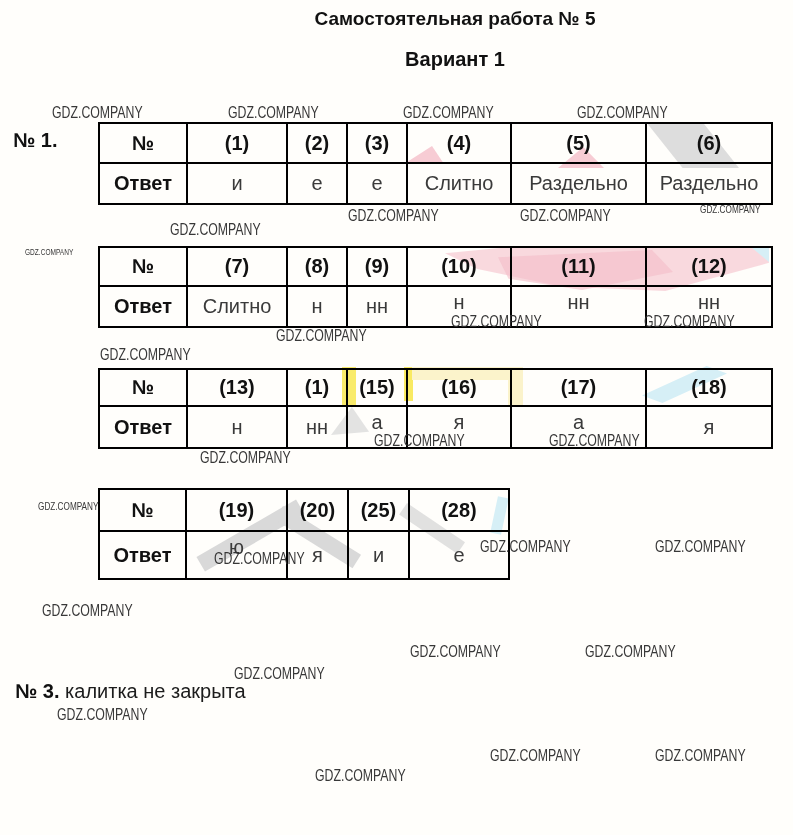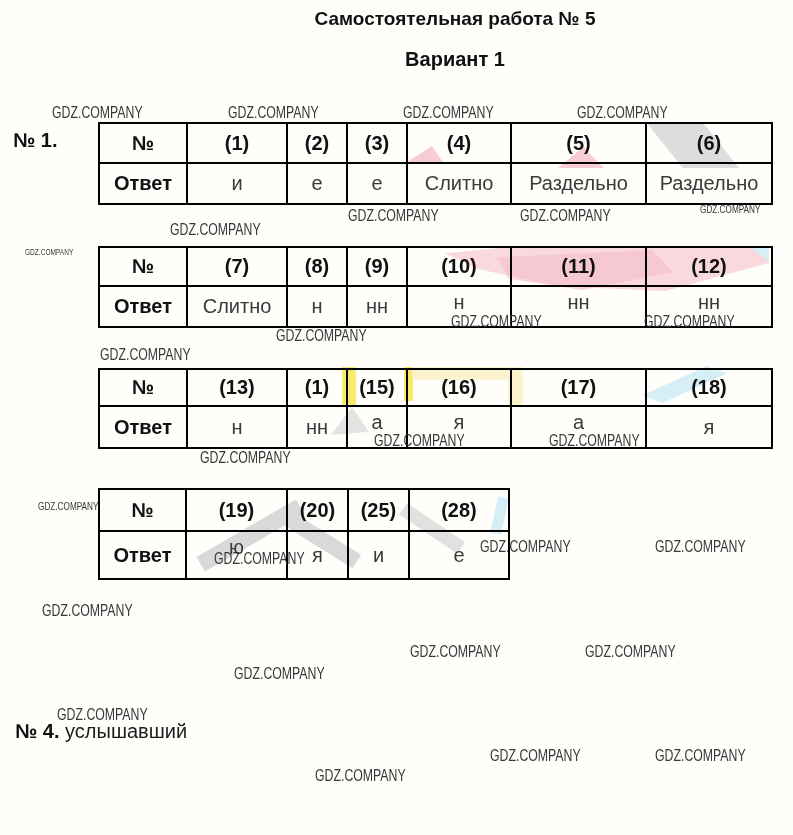--- a/index.html
+++ b/index.html
@@ -204,23 +204,23 @@
         <td class="rl">Ответ</td>
         <td class="a up">ю</td>
         <td class="a">я</td>
         <td class="a">и</td>
         <td class="a">е</td>
       </tr>
     </tbody>
       </table>
   </div>
 
-  <div class="item" style="top:720px">
-    <span class="num">№ 4.</span>
-    <span class="txt">услышавший</span>
+  <div class="item" style="top:680px">
+    <span class="num">№ 3.</span>
+    <span class="txt">калитка не закрыта</span>
   </div>
 
   <div id="wm-layer">
       <span class="wm" style="left: 52px; top: 103px;">GDZ.COMPANY</span>
       <span class="wm" style="left: 228px; top: 103px;">GDZ.COMPANY</span>
       <span class="wm" style="left: 403px; top: 103px;">GDZ.COMPANY</span>
       <span class="wm" style="left: 577px; top: 103px;">GDZ.COMPANY</span>
       <span class="wm" style="left: 348px; top: 206px;">GDZ.COMPANY</span>
       <span class="wm" style="left: 520px; top: 206px;">GDZ.COMPANY</span>
       <span class="wm s" style="left: 700px; top: 204px;">GDZ.COMPANY</span>

